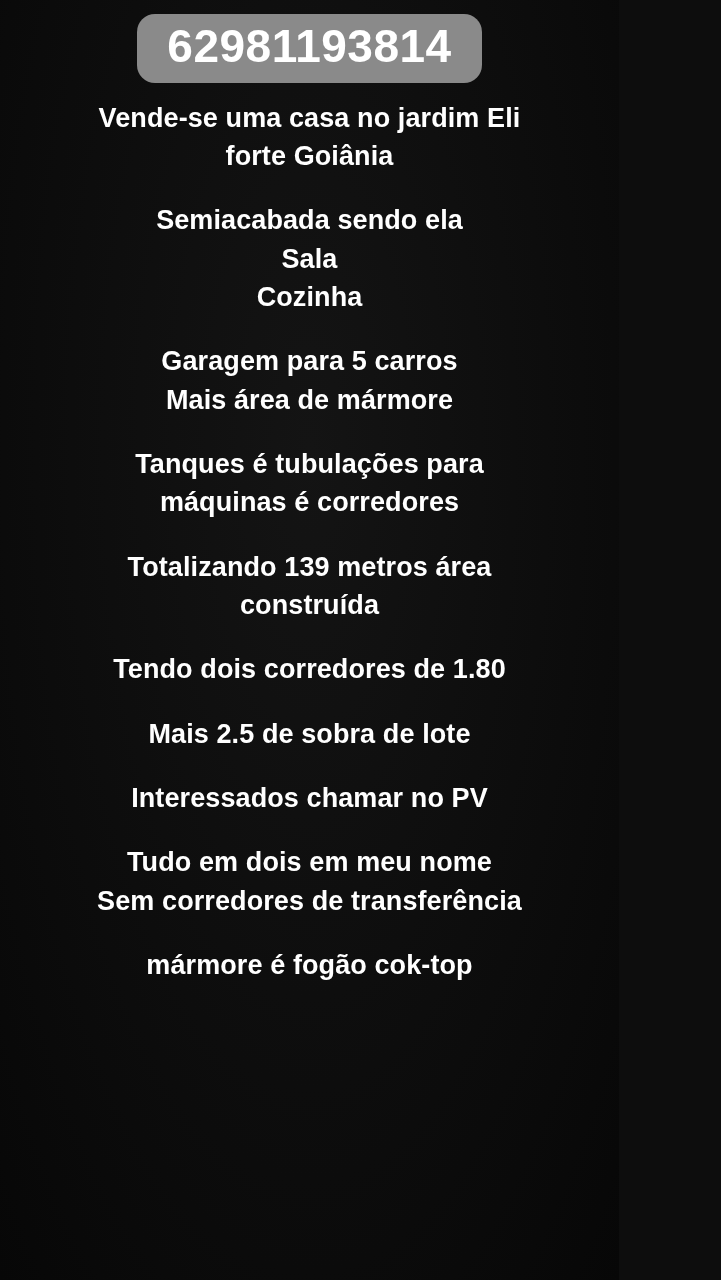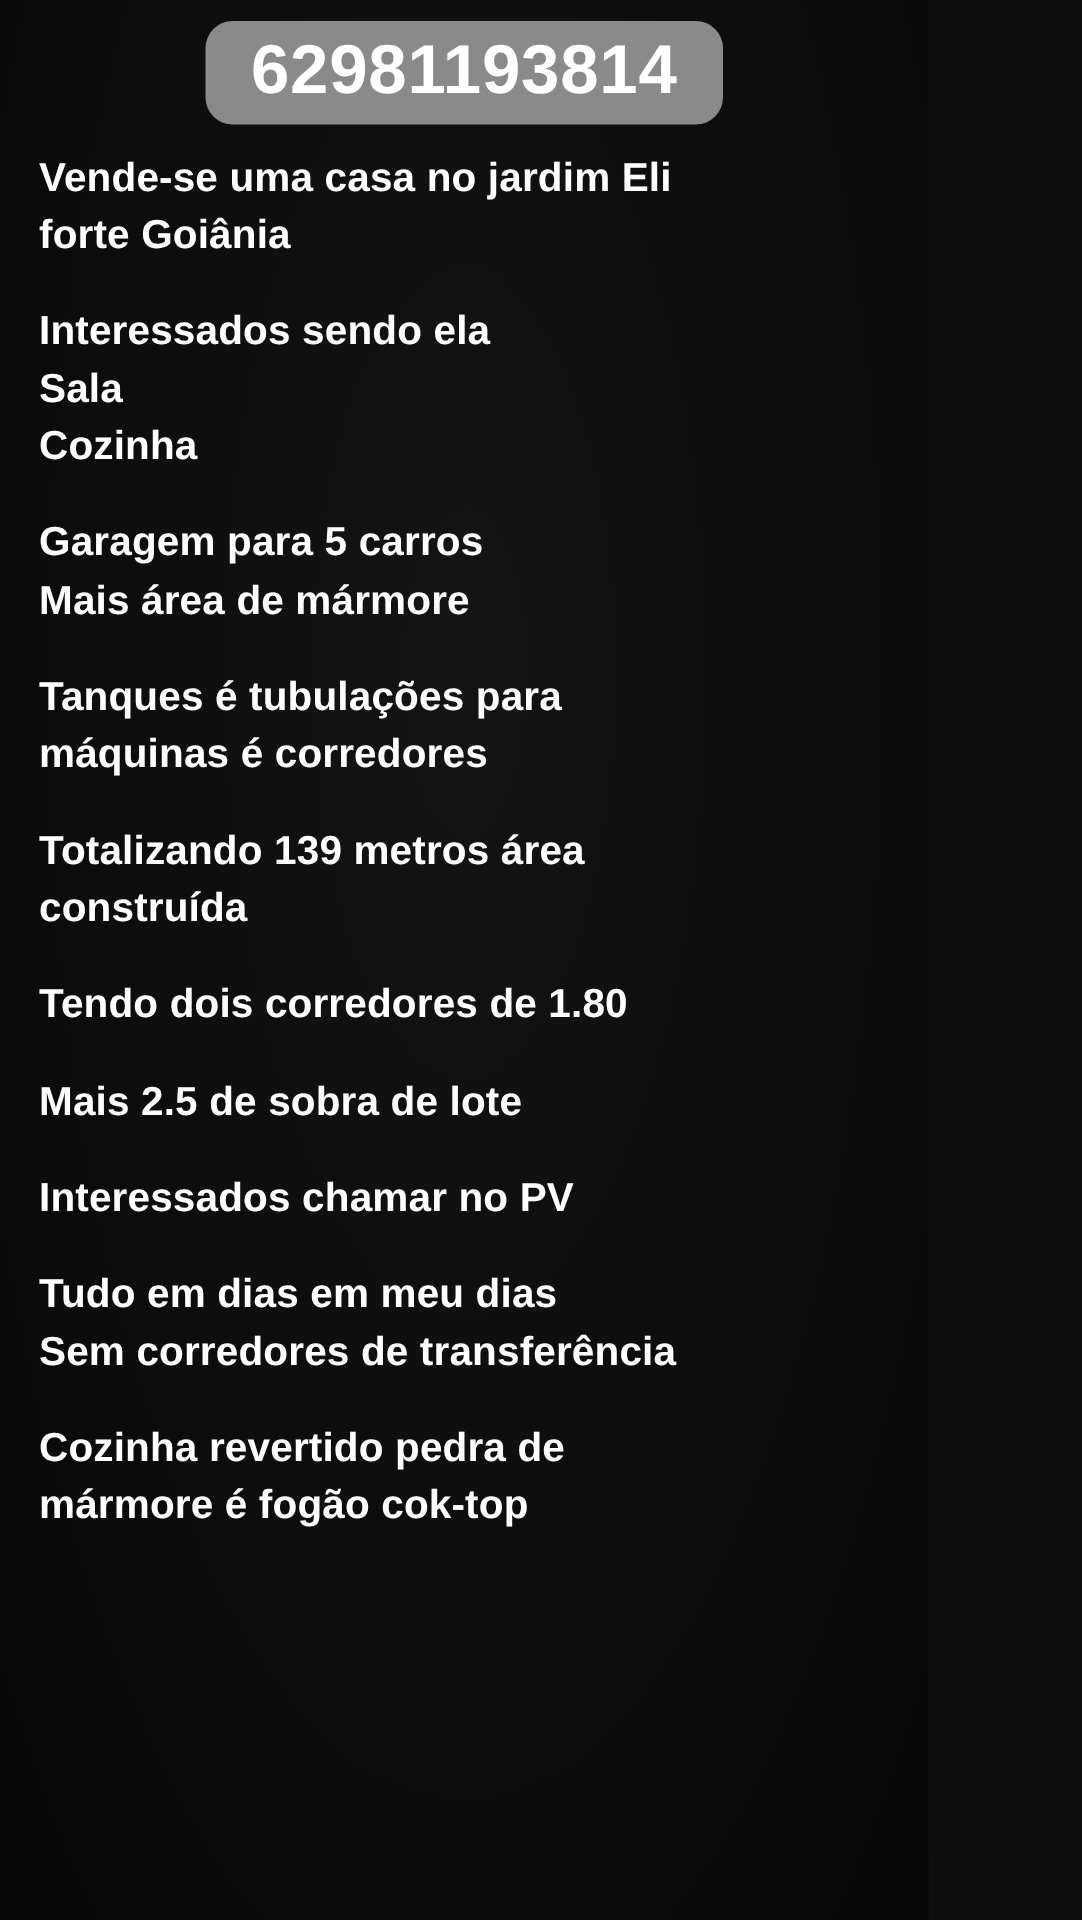--- a/index.html
+++ b/index.html
@@ -44,21 +44,21 @@
     font-weight: bold;
     letter-spacing: 0.5px;
     line-height: 1.1;
     text-align: center;
     margin-bottom: 16px;
   }
   .body-block {
     position: relative;
     z-index: 2;
     width: 100%;
-    text-align: left;
+    text-align: center;
     color: #ffffff;
     font-size: 27px;
     font-weight: bold;
     line-height: 1.42;
     letter-spacing: 0.1px;
     padding: 0 26px;
     box-sizing: border-box;
   }
   .para {
     margin: 0 0 26px 0;
@@ -78,21 +78,21 @@
   <div class="phone-pill">62981193814</div>
 
   <div class="body-block">
 
     <p class="para">
       <span class="line">Vende-se uma casa no jardim Eli</span>
       <span class="line">forte Goiânia</span>
     </p>
 
     <p class="para">
-      <span class="line">Interessados sendo ela</span>
+      <span class="line">Semiacabada sendo ela</span>
       <span class="line">Sala</span>
       <span class="line">Cozinha</span>
     </p>
 
     <p class="para">
       <span class="line">Garagem para 5 carros</span>
       <span class="line">Mais área de mármore</span>
     </p>
 
     <p class="para">
@@ -111,23 +111,22 @@
 
     <p class="para">
       <span class="line">Mais 2.5 de sobra de lote</span>
     </p>
 
     <p class="para">
       <span class="line">Interessados chamar no PV</span>
     </p>
 
     <p class="para">
-      <span class="line">Tudo em dias  em meu dias</span>
+      <span class="line">Tudo em dois  em meu nome</span>
       <span class="line">Sem corredores de transferência</span>
     </p>
 
     <p class="para">
-      <span class="line">Cozinha revertido pedra de</span>
       <span class="line">mármore é fogão cok-top</span>
     </p>
 
   </div>
 </div>
 
 </body></html>

